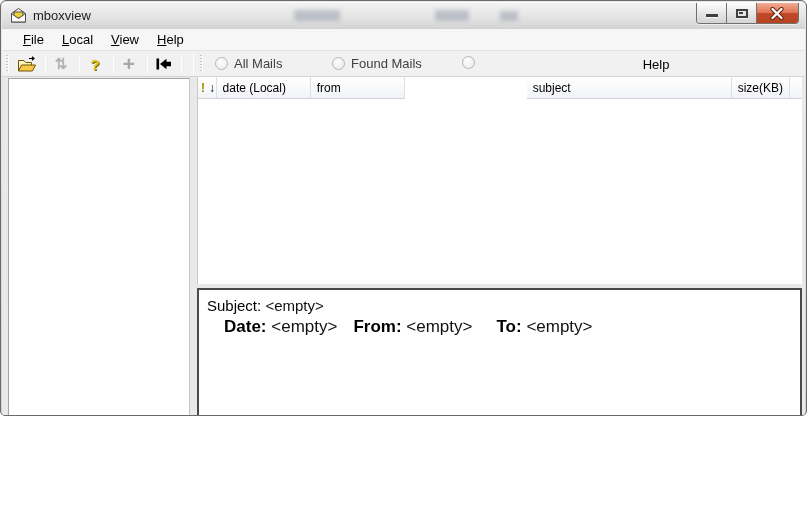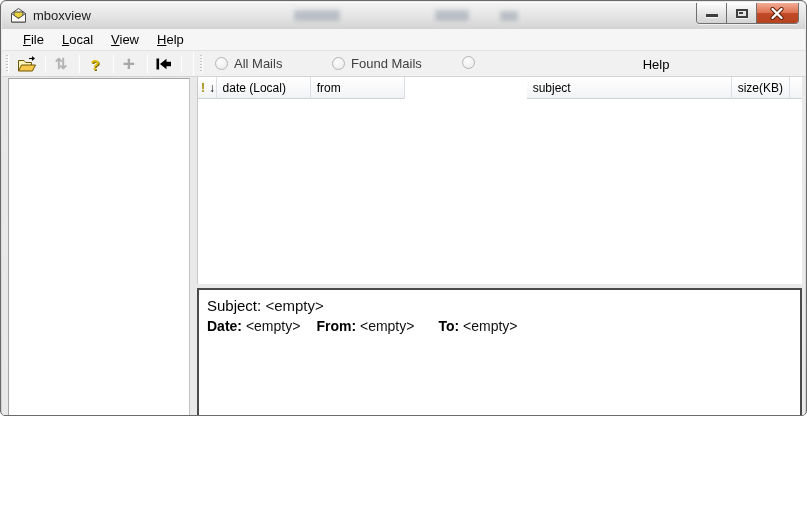--- a/index.html
+++ b/index.html
@@ -100,21 +100,21 @@
   .splitter-v { position:absolute; left:188px; top:0; width:7px; height:207px; }
   .splitter-h { position:absolute; left:195px; top:207px; width:605px; height:4px; }
 
   
   .preview {
     position:absolute; left:195px; top:211px; width:605px; height:192px;
     background:#fff; border:2px solid #4A4A4A; padding:5px 8px 0 8px;
   }
   .subj-line { font-size:15px; line-height:21px; color:#111; white-space:nowrap; }
   .subj-line .lbl { font-weight:normal; color:#000; }
-  .meta-line { margin-top:2px; font-size:14px; line-height:17px; color:#111; white-space:nowrap; }
+  .meta-line { margin-top:2px; font-size:17px; line-height:17px; color:#111; white-space:nowrap;margin-left:17px; }
   .meta-line .lbl { font-weight:bold; color:#000; }
   .gap1 { display:inline-block; width:16px; }
   .gap2 { display:inline-block; width:24px; }
 
   
   .statusbar {
     position:absolute; left:1px; right:1px; top:481px; height:25px;
     background:linear-gradient(180deg,#F5F5F5,#E9E9E9); border-top:1px solid #D8D8D8;
   }
   .status-text { position:absolute; left:8px; top:5px; font-size:13px; color:#000; }

